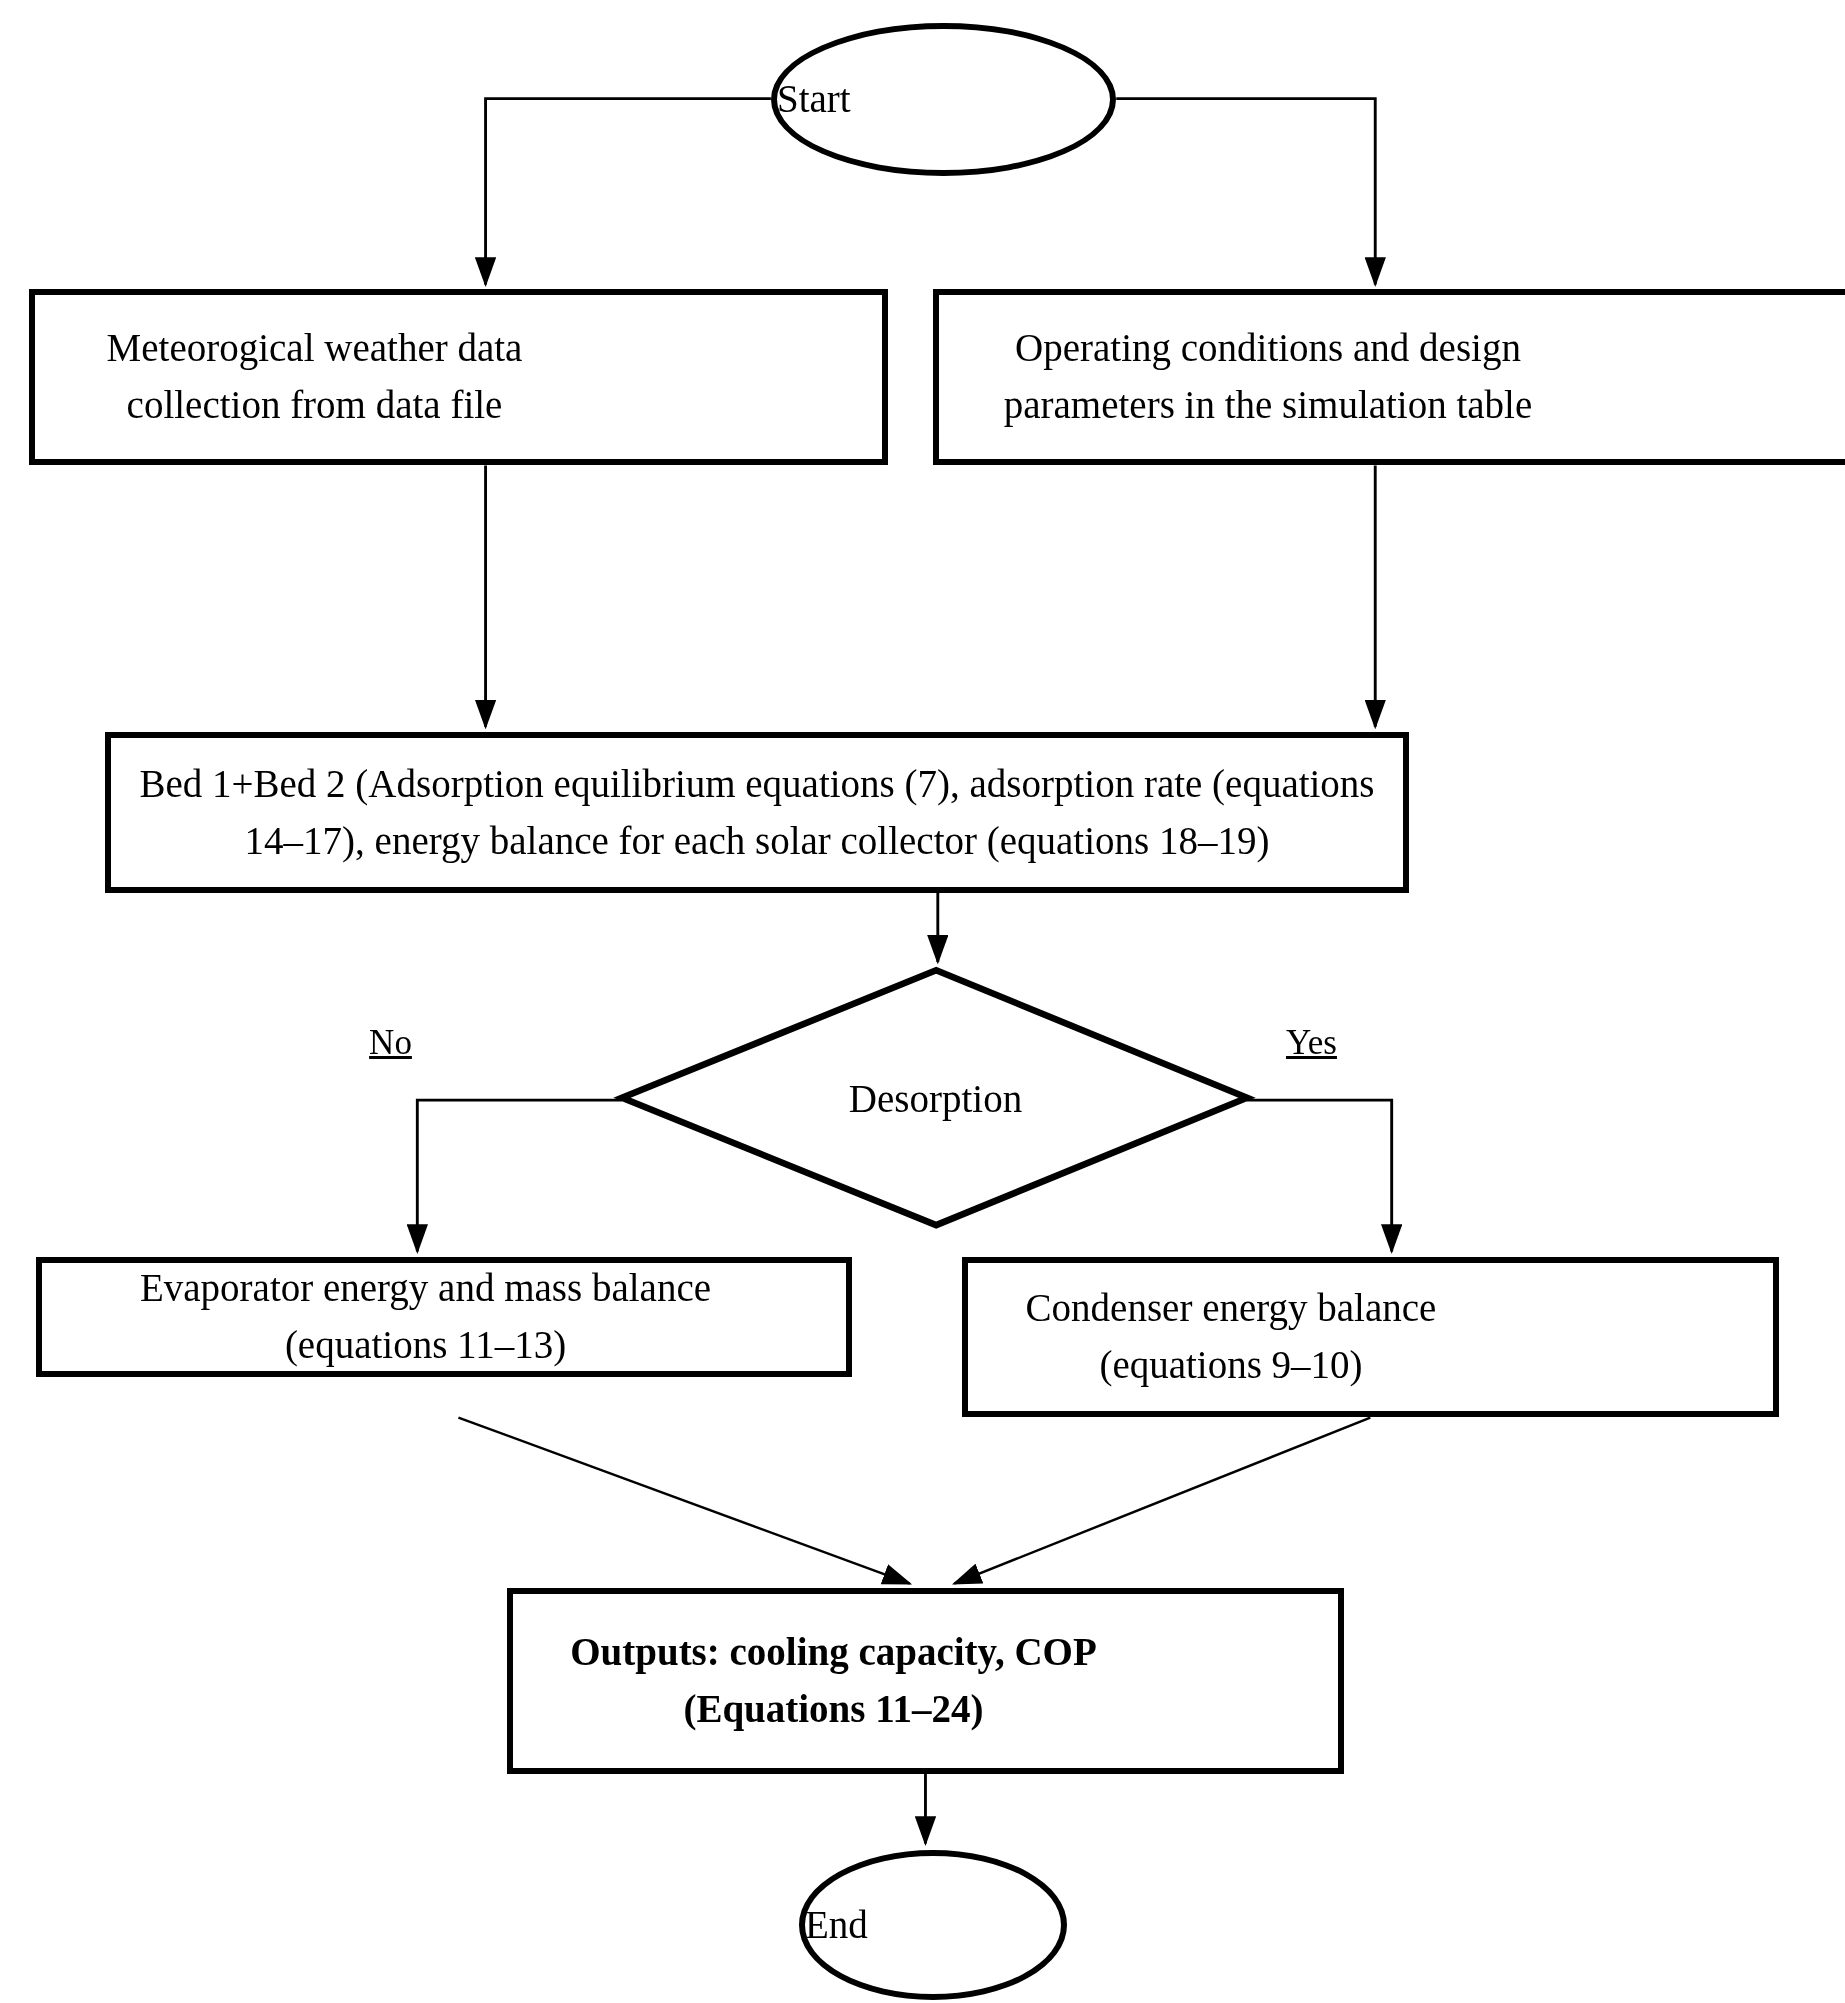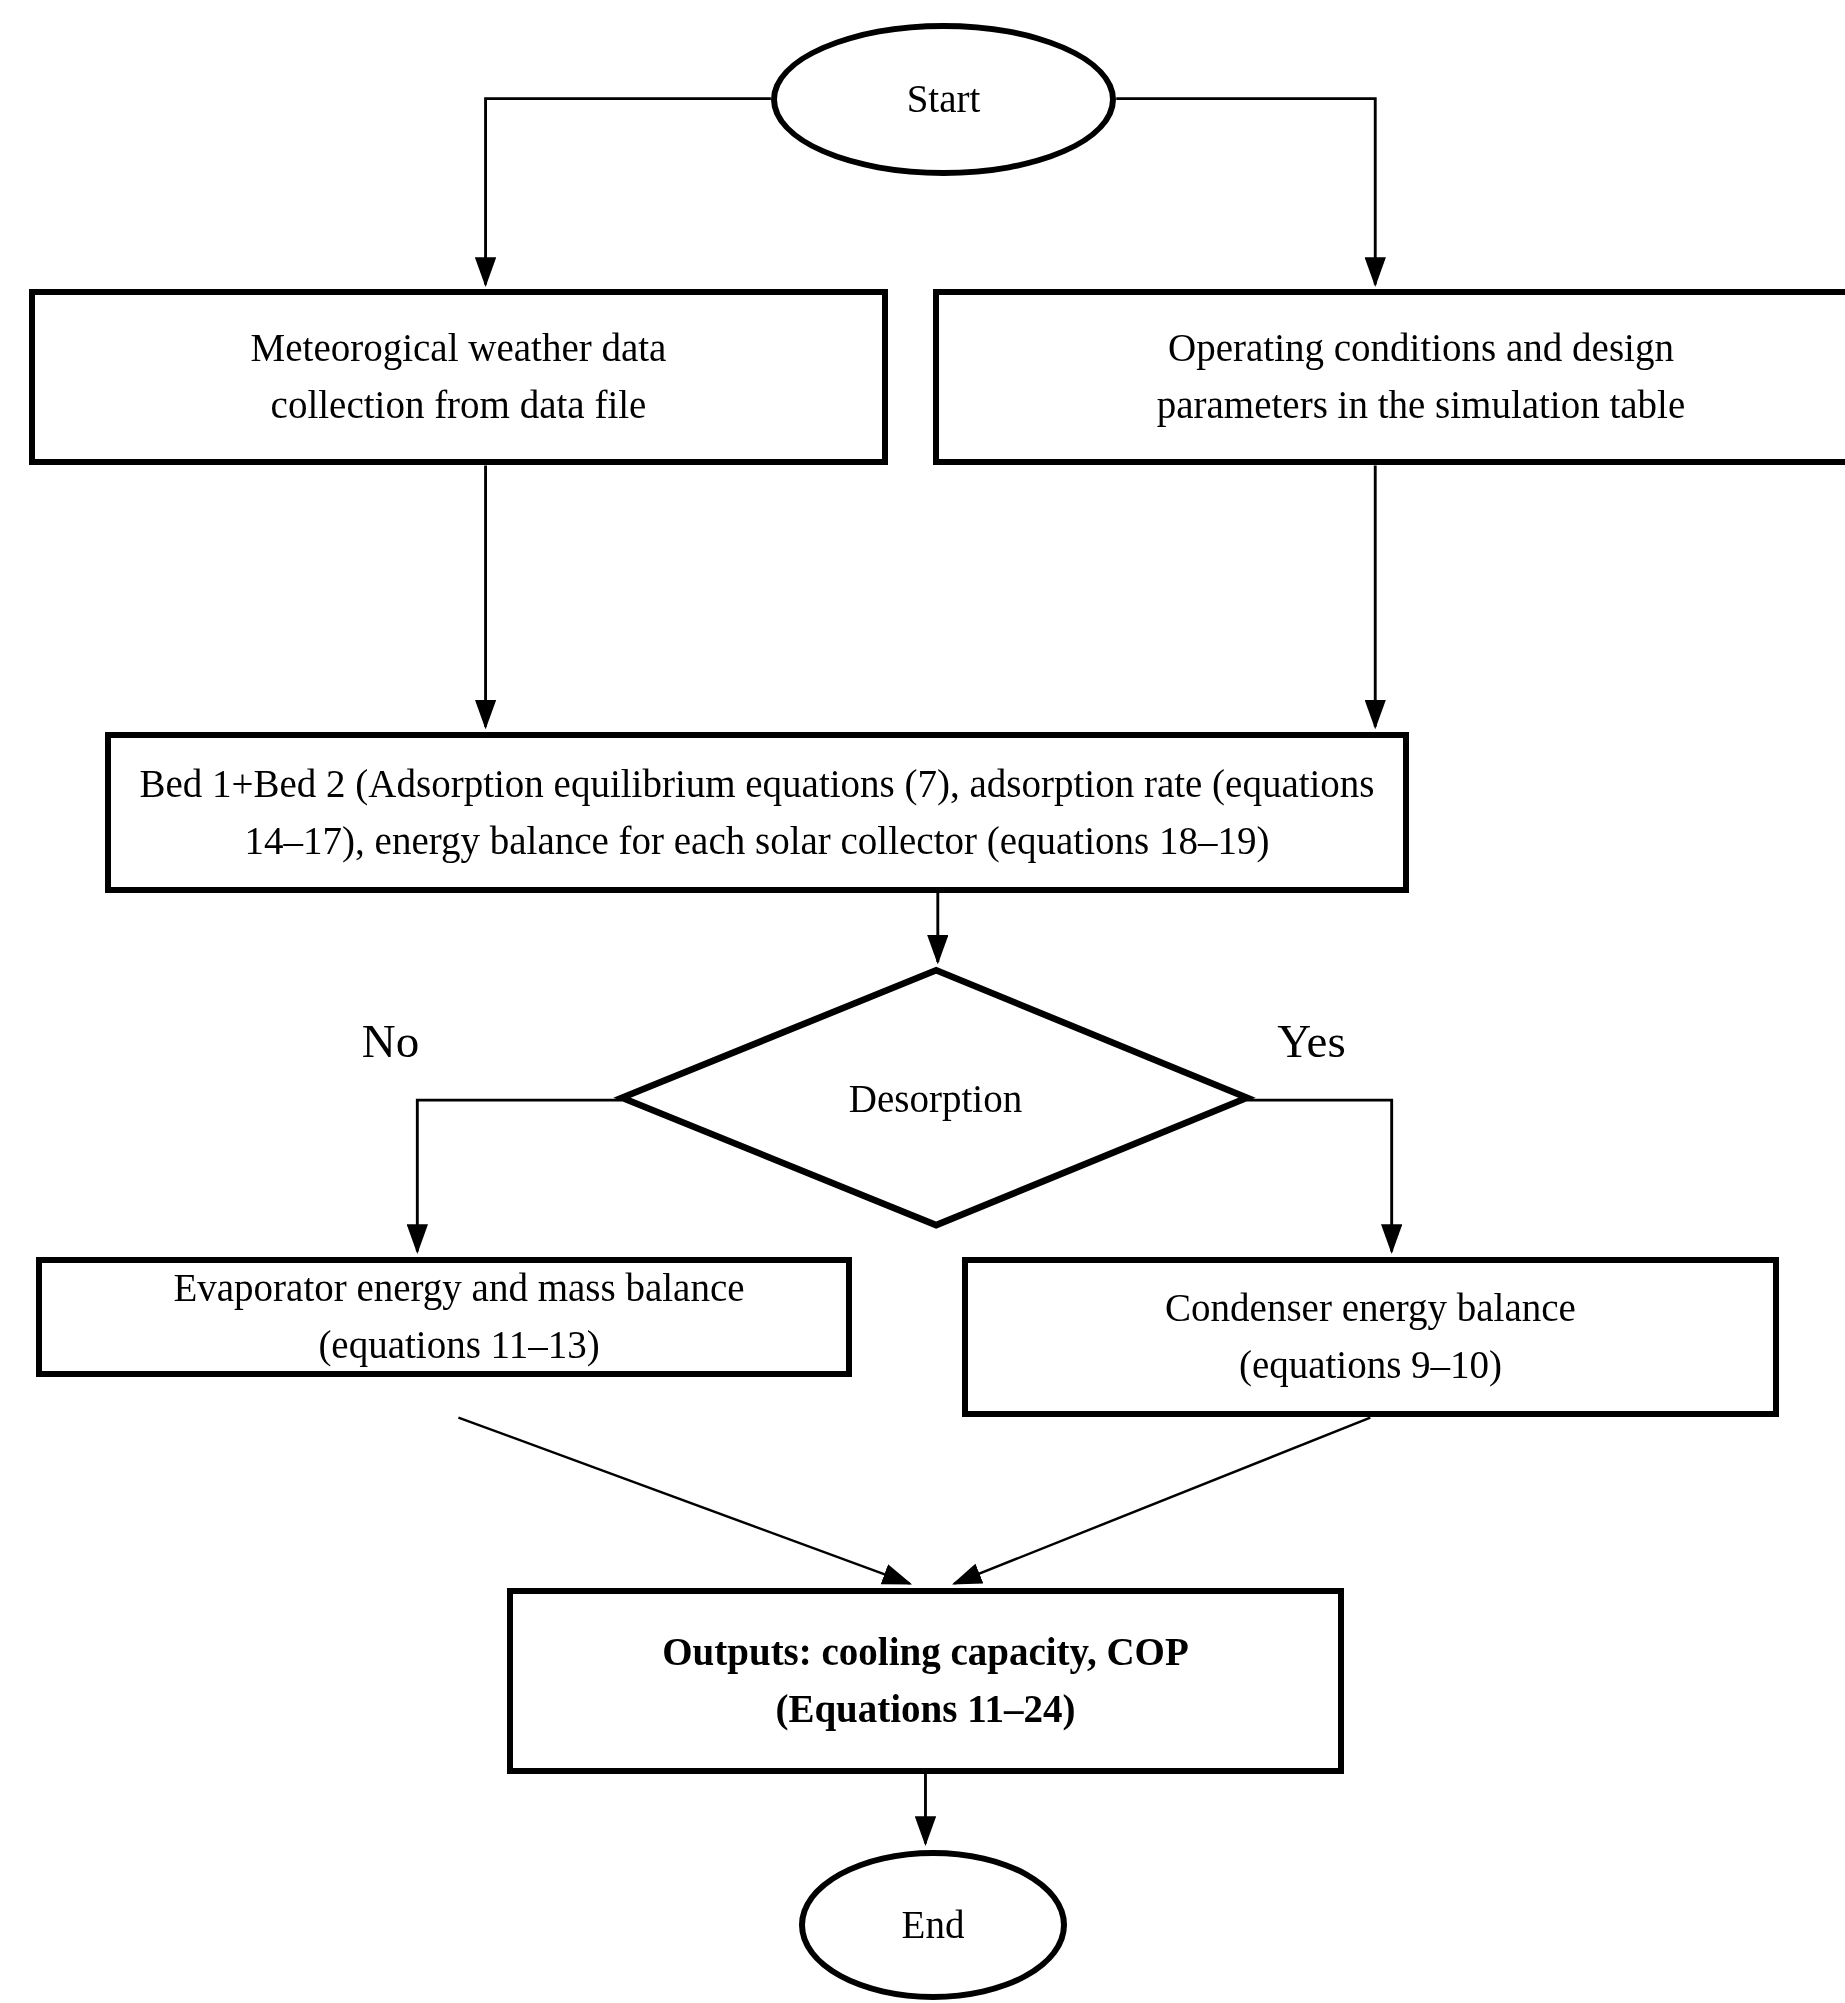--- a/index.html
+++ b/index.html
@@ -20,21 +20,21 @@
     position: absolute;
     left: 0;
     top: 0;
     width: 1846px;
     height: 2003px;
   }
   .node {
     position: absolute;
     display: flex;
     align-items: center;
-    justify-content: center;
+    justify-content: flex-start;
     text-align: center;
     box-sizing: border-box;
     background: #ffffff;
     font-size: 39px;
     line-height: 1.45;
   }
   .process {
     border: 6.6px solid #000000;
   }
   .terminator {
@@ -57,24 +57,25 @@
     display: flex;
     align-items: center;
     justify-content: center;
     text-align: center;
     font-size: 39px;
     background: transparent;
   }
   .branch-label {
     position: absolute;
     display: flex;
-    align-items: flex-start;
+    align-items: flex-end;
     justify-content: center;
-    font-size: 47px;
+    font-size: 35px;
     background: transparent;
+    text-decoration: underline;
   }
 </style>
 </head>
 <body>
 
 <div class="canvas">
 
   <svg class="connector-layer" width="1846" height="2003" viewBox="0 0 2244 2436">
     <defs>
       <marker id="arrow" markerUnits="userSpaceOnUse" markerWidth="36" markerHeight="26" refX="33" refY="13" orient="auto">

